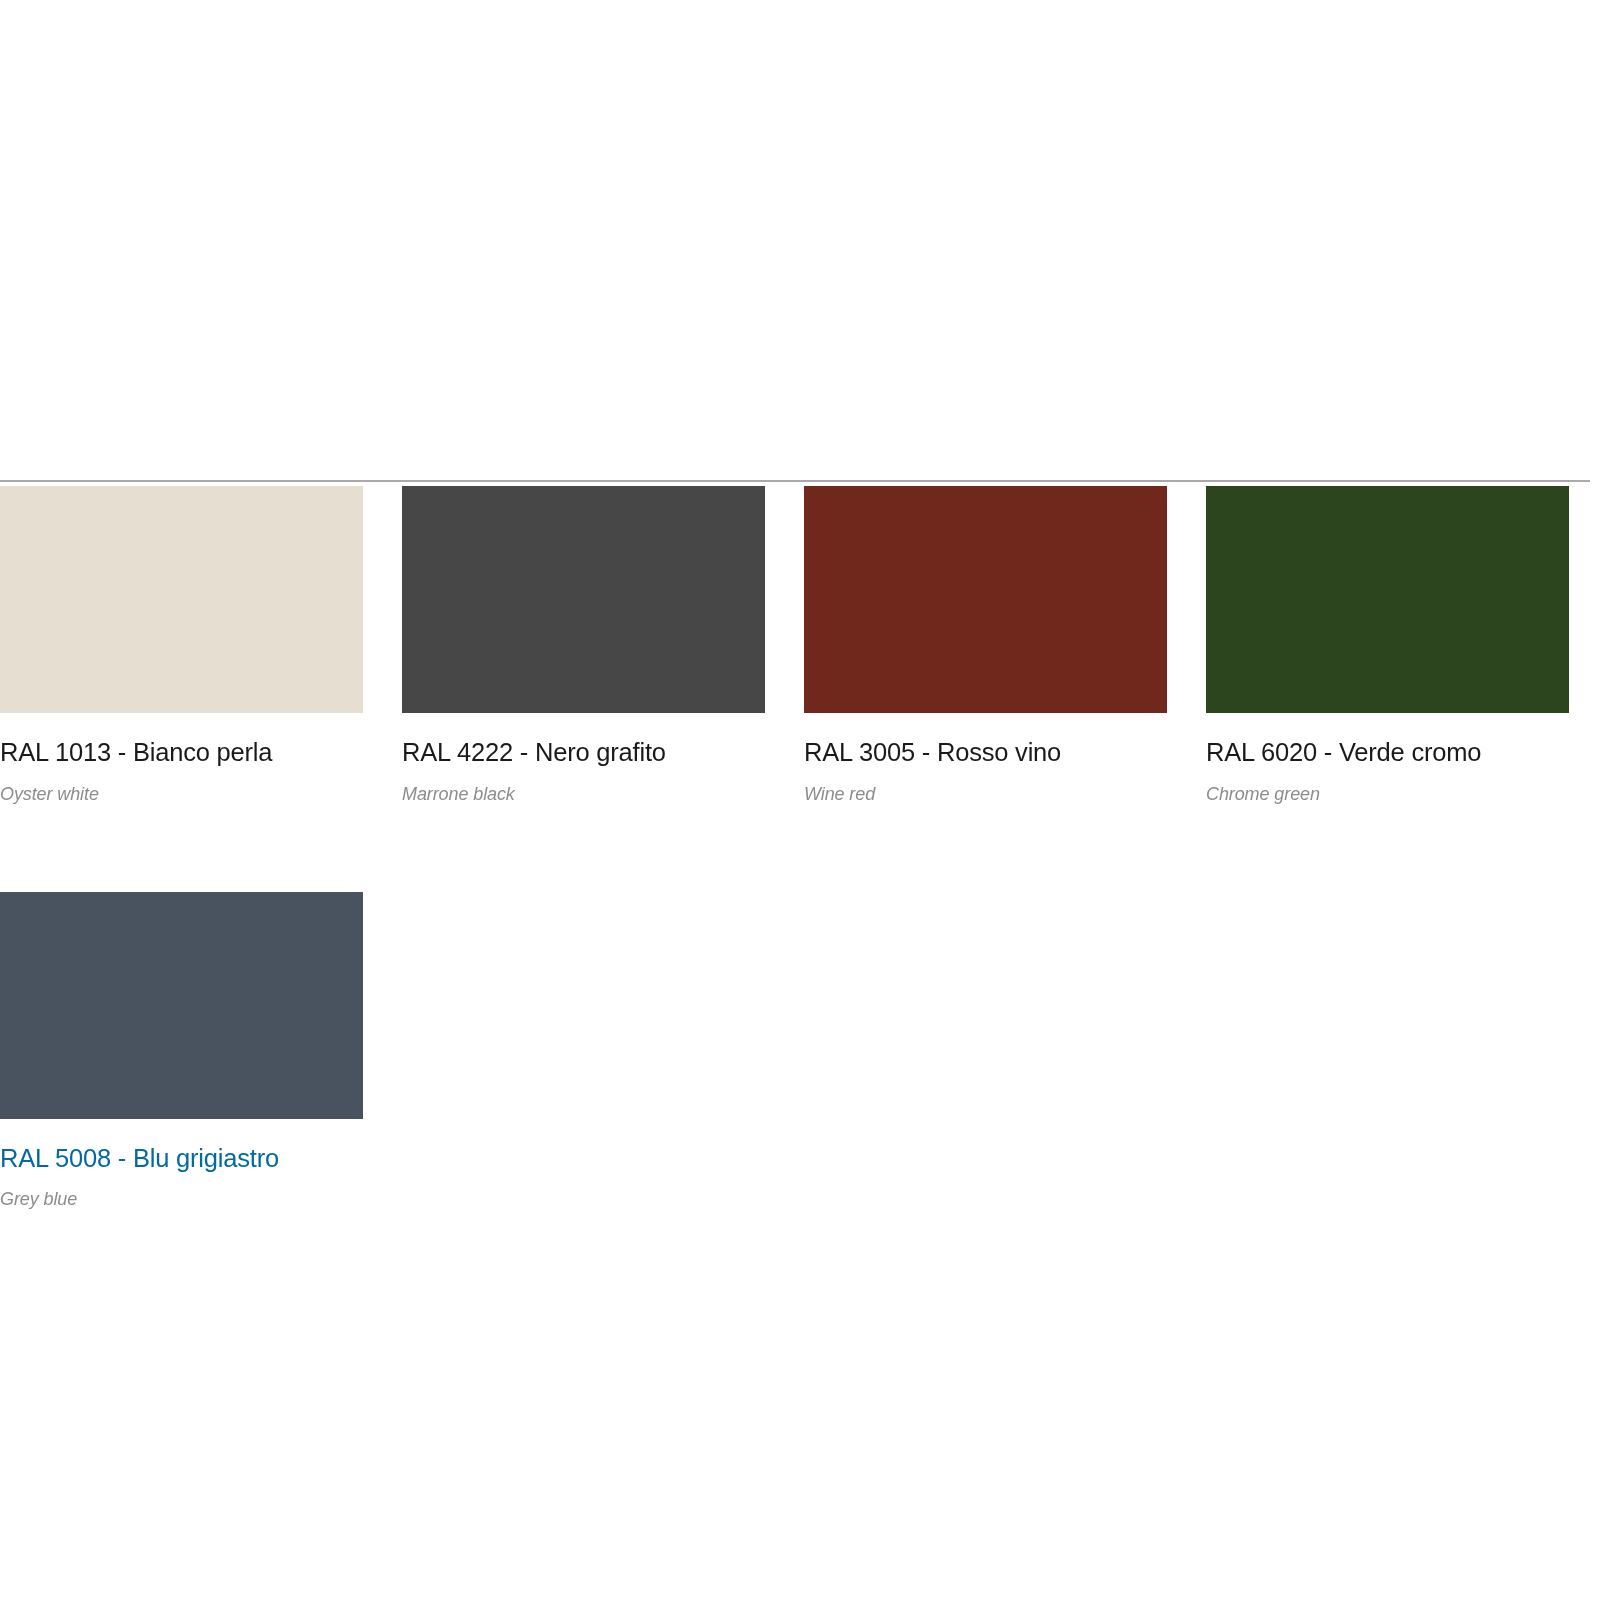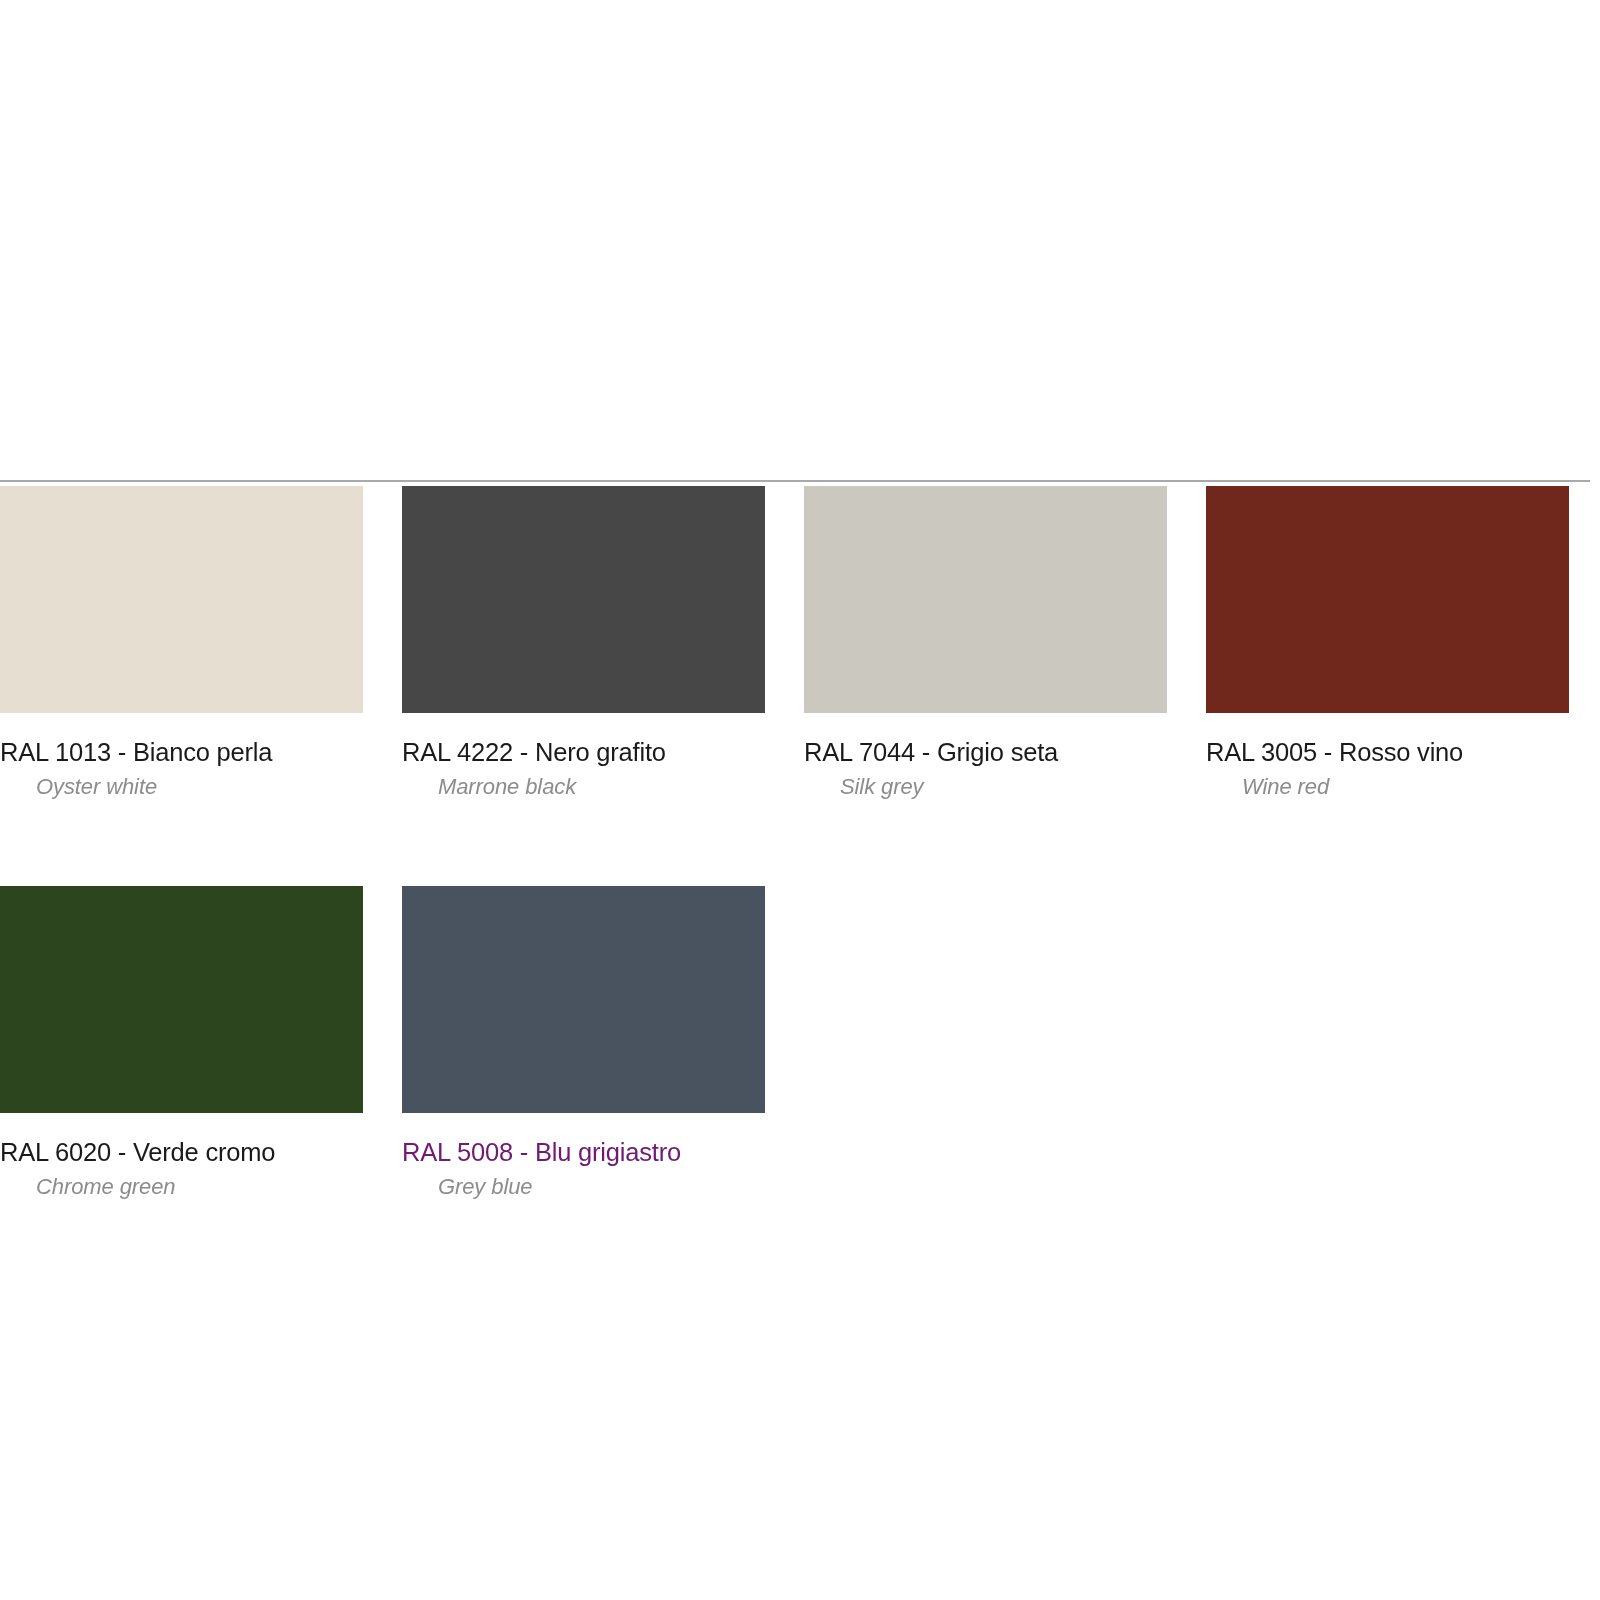--- a/index.html
+++ b/index.html
@@ -59,28 +59,27 @@
   .swatch-name {
     margin-top: 26px;
     font-size: 25.5px;
     line-height: 1.05;
     color: #1a1a1a;
     letter-spacing: -0.2px;
     white-space: nowrap;
   }
 
   .swatch-translation {
-    margin-top: 9px;
-    font-size: 22px;
+    margin-top: 19px;
+    font-size: 18px;
     line-height: 1.05;
     font-style: italic;
     color: #8c8c8c;
     letter-spacing: -0.1px;
     white-space: nowrap;
-    padding-left: 36px;
   }
 </style>
 </head>
 <body style="background: rgb(255, 255, 255);">
 
 <div id="palette-page">
 
   <div id="top-divider" style="background: rgb(169, 169, 169);"></div>
 
   <div id="swatch-grid">
@@ -89,34 +88,29 @@
         <div class="swatch-chip" style="background-color: rgb(230, 223, 209);"></div>
         <div class="swatch-name" style="color: rgb(26, 26, 26);">RAL 1013 - Bianco perla</div>
         <div class="swatch-translation" style="color: rgb(140, 140, 140);">Oyster white</div>
       </div>
       <div class="swatch-cell">
         <div class="swatch-chip" style="background-color: rgb(71, 71, 71);"></div>
         <div class="swatch-name" style="color: rgb(26, 26, 26);">RAL 4222 - Nero grafito</div>
         <div class="swatch-translation" style="color: rgb(140, 140, 140);">Marrone black</div>
       </div>
       <div class="swatch-cell">
-        <div class="swatch-chip" style="background-color: rgb(203, 200, 192);"></div>
-        <div class="swatch-name" style="color: rgb(26, 26, 26);">RAL 7044 - Grigio seta</div>
-        <div class="swatch-translation" style="color: rgb(140, 140, 140);">Silk grey</div>
-      </div>
-      <div class="swatch-cell">
         <div class="swatch-chip" style="background-color: rgb(112, 40, 28);"></div>
         <div class="swatch-name" style="color: rgb(26, 26, 26);">RAL 3005 - Rosso vino</div>
         <div class="swatch-translation" style="color: rgb(140, 140, 140);">Wine red</div>
       </div>
       <div class="swatch-cell">
         <div class="swatch-chip" style="background-color: rgb(44, 69, 31);"></div>
         <div class="swatch-name" style="color: rgb(26, 26, 26);">RAL 6020 - Verde cromo</div>
         <div class="swatch-translation" style="color: rgb(140, 140, 140);">Chrome green</div>
       </div>
       <div class="swatch-cell">
         <div class="swatch-chip" style="background-color: rgb(73, 82, 95);"></div>
-        <div class="swatch-name" style="color: #701a75;">RAL 5008 - Blu grigiastro</div>
+        <div class="swatch-name" style="color: #0369a1;">RAL 5008 - Blu grigiastro</div>
         <div class="swatch-translation" style="color: rgb(140, 140, 140);">Grey blue</div>
       </div>
     </div>
 
 </div>
 
 </body></html>

